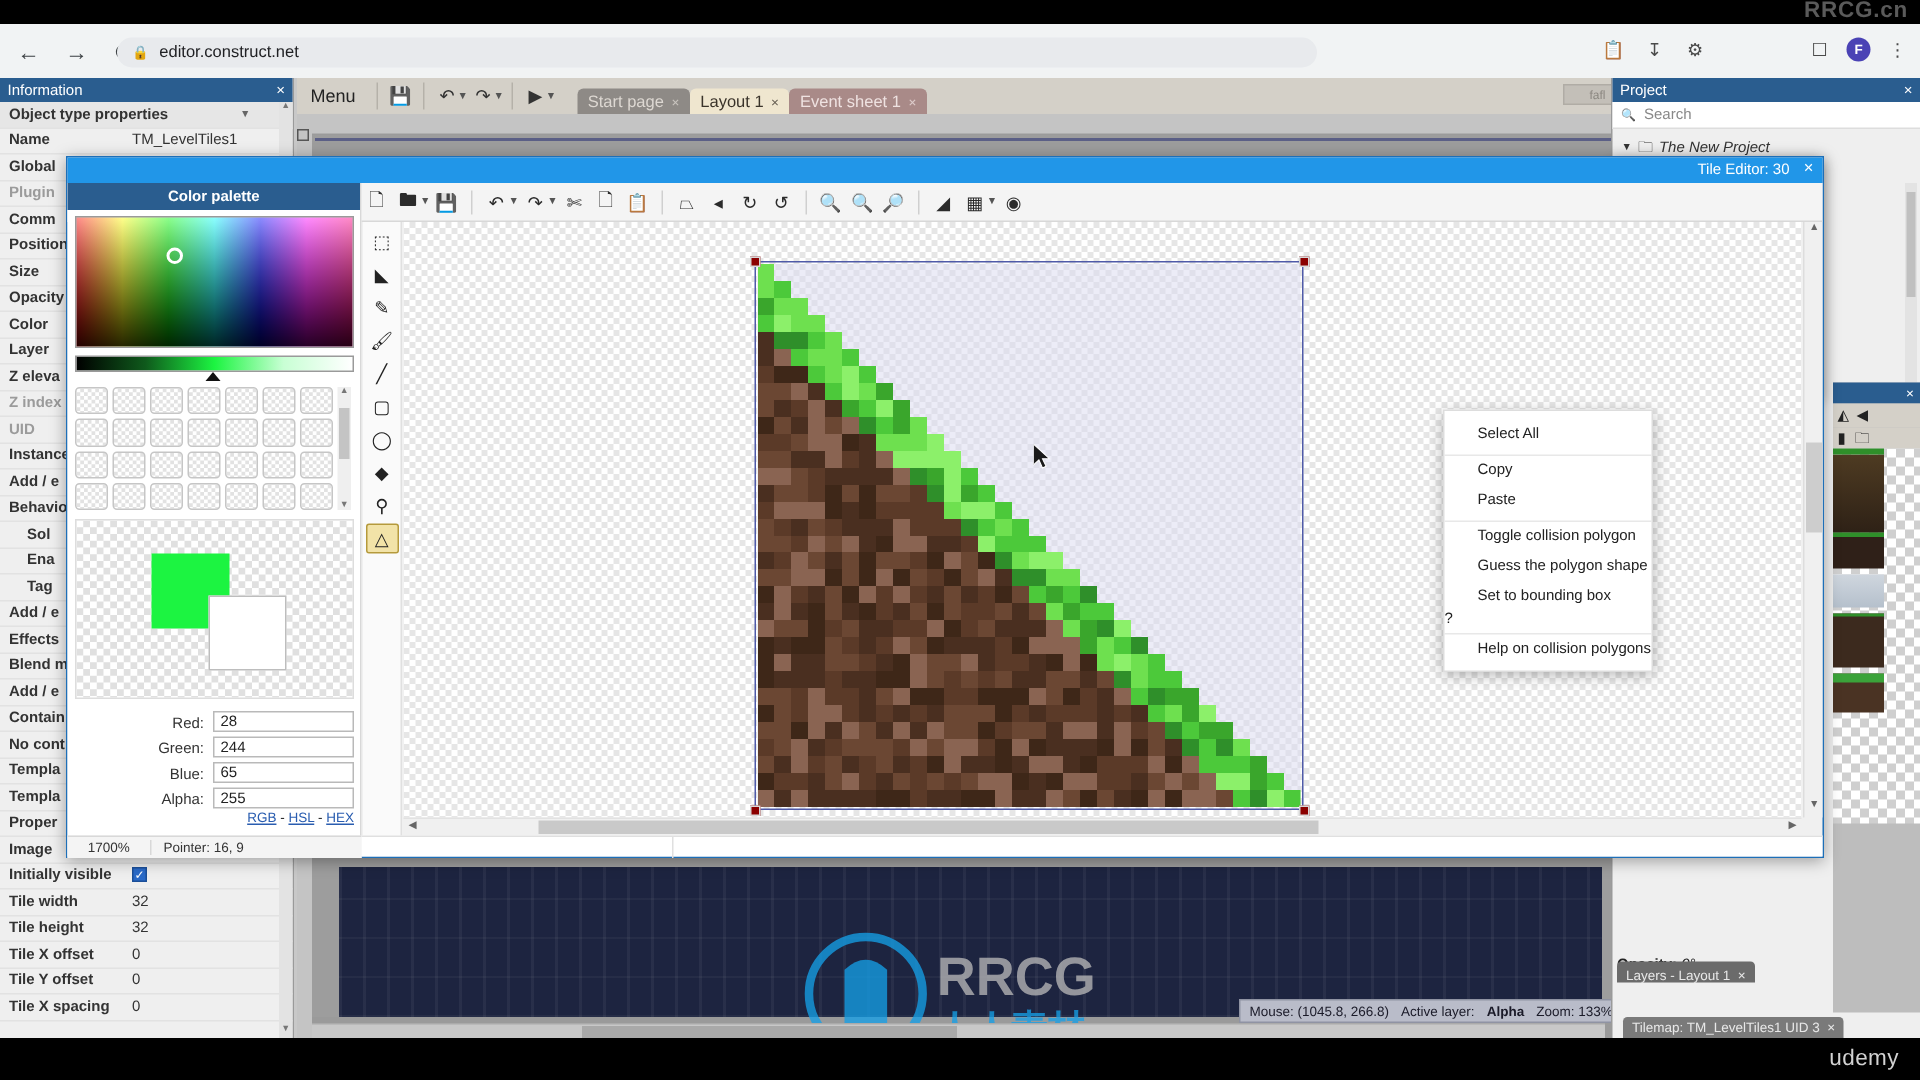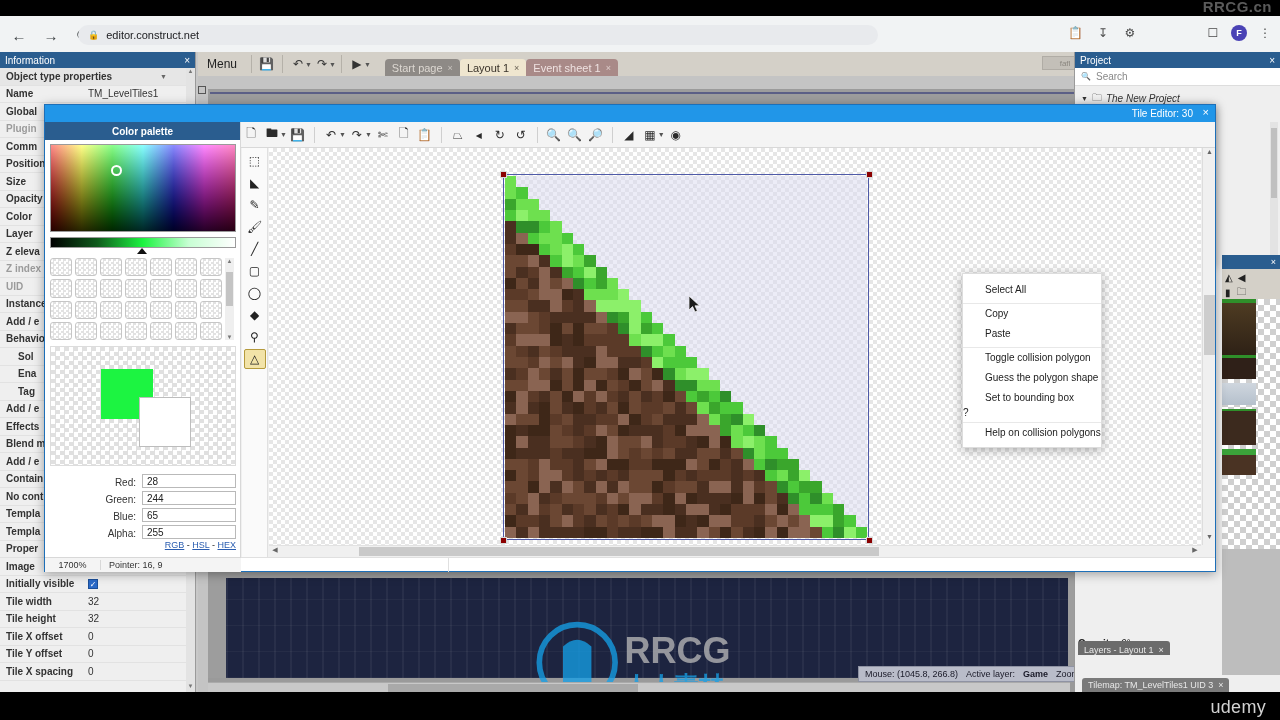--- a/index.html
+++ b/index.html
@@ -11,21 +11,21 @@
     font-size:11px; color:#222;
     -webkit-font-smoothing:antialiased;
   }
   .abs { position:absolute; }
 
   
   #topbar-black { left:0; top:0; width:1280px; height:16px; background:#000; }
   #rrcg-cn { right:8px; top:-2px; color:#5a5a5a; font-size:15px; font-weight:bold;
              letter-spacing:.5px; font-family:"Liberation Sans",sans-serif; }
   #bottom-black { left:0; top:692px; width:1280px; height:28px; background:#000; }
-  #udemy { right:14px; top:697px; color:#d2d2d2; font-size:18px; letter-spacing:.3px;}
+  #udemy { right:14px; top:697px; color:#d2d2d2; font-size:15px; letter-spacing:.3px;}
 
   
   #chrome { left:0; top:16px; width:1280px; height:36px; background:#f1f3f4; }
   #nav-icons { left:8px; top:24px; display:flex; gap:10px; align-items:center; color:#4a4a4a; }
   .navbtn { width:22px; height:22px; display:flex; align-items:center; justify-content:center;
             font-size:15px; color:#3c4043; border-radius:50%; }
   #omnibox { left:78px; top:25px; width:800px; height:20px; background:#e8eaed;
              border-radius:10px; display:flex; align-items:center; padding:0 10px; gap:7px; }
   #omnibox .lock { font-size:9px; color:#5f6368; }
   #url { font-size:11px; color:#202124; }
@@ -63,21 +63,21 @@
   #ruler-left { left:198px; top:76px; width:10px; height:616px; background:#c4c4c4; }
   #layout-canvas { left:208px; top:90px; width:870px; height:588px; background:#9d9d9d; }
   #dark-bg { left:226px; top:578px; width:842px; height:108px;
              background:
                repeating-linear-gradient(90deg, rgba(255,255,255,.05) 0 2px, rgba(0,0,0,0) 2px 16px),
                repeating-linear-gradient(0deg, rgba(255,255,255,.04) 0 1px, rgba(0,0,0,0) 1px 26px),
                #1d2440; }
   #watermark { left:520px; top:620px; width:250px; height:90px; opacity:.85; }
   #layout-status { left:826px; top:666px; height:16px; background:#b9bcc9;
                    border:1px solid #8f93a3; display:flex; align-items:center; gap:8px;
-                   padding:0 6px; font-size:9px; color:#1a1a28;margin-left:32px; }
+                   padding:0 6px; font-size:9px; color:#1a1a28; }
   #layout-status b { font-weight:bold; }
   #hscroll { left:208px; top:682px; width:862px; height:10px; background:#c8c8c8;
              border-top:1px solid #aaa; }
   #hscroll .thumb { position:absolute; left:180px; top:1px; width:250px; height:8px; background:#a9a9a9; }
 
   
   #props { left:0; top:52px; width:196px; height:640px; background:#efefef; border-right:1px solid #9a9a9a; }
   #props-title { height:16px; background:#2a5d8f; color:#fff; display:flex; align-items:center;
                  justify-content:space-between; padding:0 5px; font-size:10px; }
   #props-title .x { font-size:10px; }
@@ -261,21 +261,21 @@
     </g>
   </svg>
 </div>
 <div id="ruler-top" class="abs"></div>
 <div id="ruler-left" class="abs"></div>
 <div style="position:absolute;left:198px;top:86px;width:8px;height:8px;border:1px solid #555"></div>
 
 <div id="layout-status" class="abs">
   <span>Mouse: (1045.8, 266.8)</span>
   <span>Active layer:</span>
-  <b>Game</b>
+  <b>Alpha</b>
   <span>Zoom: 133%</span>
   <span style="font-size:7px">▼</span>
 </div>
 <div id="hscroll" class="abs">
   <div class="thumb"></div>
 </div>
 
 <div id="c3-toolbar" class="abs">
   <div id="menu-btn">Menu</div>
   <div class="tb-sep"></div>

